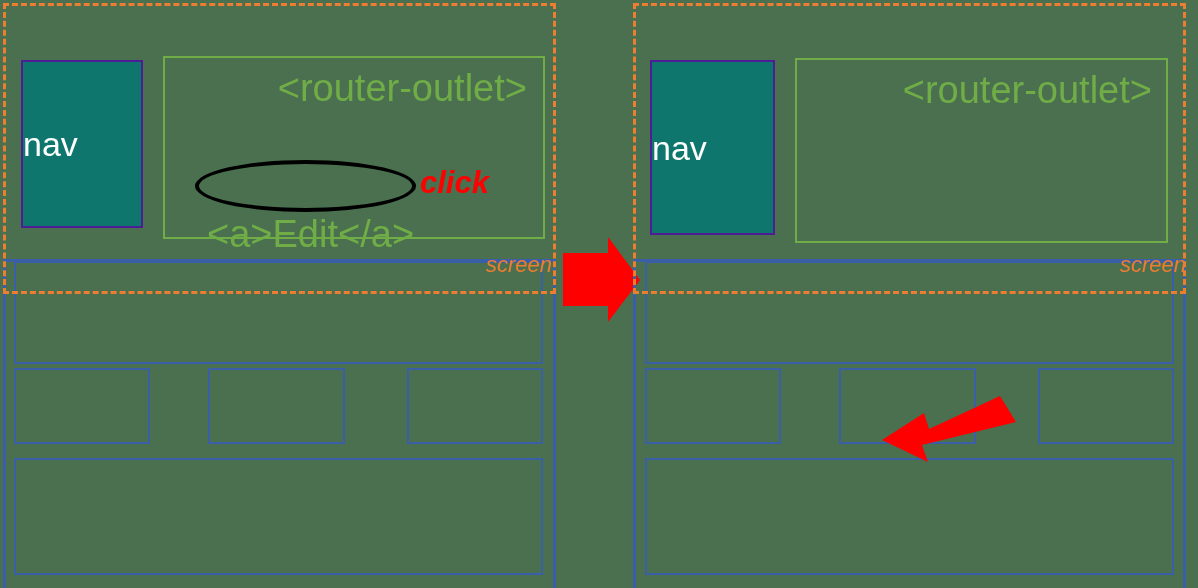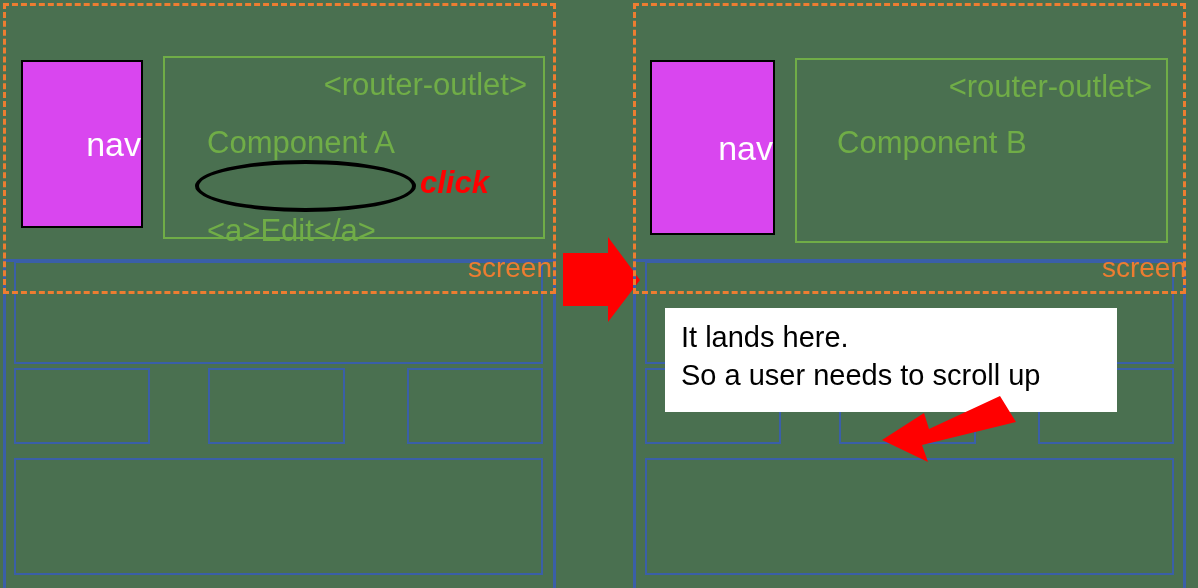--- a/index.html
+++ b/index.html
@@ -24,58 +24,59 @@
     border: 3px dashed #ed7d31;
   }
 
   
   .outlet-box {
     border: 2px solid #70ad47;
   }
 
   
   .nav-box {
-    background: #d946ef;
-    border: 2px solid #000000;
+    background: #0f766e;
+    border: 2px solid #4c1d95;
     display: flex;
     align-items: center;
-    justify-content: flex-end;
+    justify-content: flex-start;
   }
   .nav-label {
     color: #ffffff;
     font-size: 34px;
     line-height: 1;
   }
 
   
   .outlet-text {
     color: #70ad47;
-    font-size: 31px;
+    font-size: 38px;
     line-height: 1.08;
     white-space: nowrap;
   }
   .outlet-text.tag-line { }
 
   
   .click-label {
     color: #ff0000;
     font-size: 31px;
     font-weight: bold;
     line-height: 1;
     white-space: nowrap;
     font-style: italic;
   }
 
   
   .screen-label {
     color: #ed7d31;
-    font-size: 28px;
+    font-size: 22px;
     line-height: 1;
     white-space: nowrap;
     text-align: right;
+    font-style: italic;
   }
 
   
   .page-frame {
     border: 3px solid #3a5fa8;
   }
   .content-box {
     border: 2px solid #3a5fa8;
   }
 
@@ -118,21 +119,20 @@
     <div class="abs content-box" style="left:14px;top:458px;width:529px;height:117px;"></div>
 
     <div class="abs screen-frame" style="left:3px;top:3px;width:553px;height:291px;"></div>
 
     <div class="abs nav-box" style="left:21px;top:60px;width:122px;height:168px;">
       <span class="nav-label">nav</span>
     </div>
 
     <div class="abs outlet-box" style="left:163px;top:56px;width:382px;height:183px;">
       <div class="abs outlet-text tag-line" style="right:16px;top:10px;">&lt;router-outlet&gt;</div>
-      <div class="abs outlet-text" style="left:42px;top:68px;">Component A</div>
       <div class="abs outlet-text" style="left:42px;top:112px;margin-top:44px;">&lt;a&gt;Edit&lt;/a&gt;</div>
     </div>
 
     <div class="abs highlight-ellipse" style="left:195px;top:160px;width:221px;height:52px;"></div>
 
     <div class="abs click-label" style="left:420px;top:167px;">click</div>
 
     <div class="abs screen-label" style="right:14px;top:254px;">screen</div>
   </div>
 
@@ -153,30 +153,25 @@
     <div class="abs content-box" style="left:15px;top:458px;width:529px;height:117px;"></div>
 
     <div class="abs screen-frame" style="left:3px;top:3px;width:553px;height:291px;"></div>
 
     <div class="abs nav-box" style="left:20px;top:60px;width:125px;height:175px;">
       <span class="nav-label">nav</span>
     </div>
 
     <div class="abs outlet-box" style="left:165px;top:58px;width:373px;height:185px;">
       <div class="abs outlet-text tag-line" style="right:14px;top:10px;">&lt;router-outlet&gt;</div>
-      <div class="abs outlet-text" style="left:40px;top:66px;">Component B</div>
     </div>
 
     <div class="abs screen-label" style="right:12px;top:254px;">screen</div>
   </div>
 
-  <div class="abs callout" style="left:665px;top:308px;width:452px;height:104px;">
-    <div class="callout-line">It lands here.</div>
-    <div class="callout-line">So a user needs to scroll up</div>
-  </div>
 
   <svg class="overlay" width="1198" height="588" viewBox="0 0 1198 588">
     <g fill="#ff0000">
       <polygon points="1000,396 1016,422 922,445 928,462 882,440 924,413 929,429"></polygon>
     </g>
   </svg>
 
 </div>
 
 </body></html>

